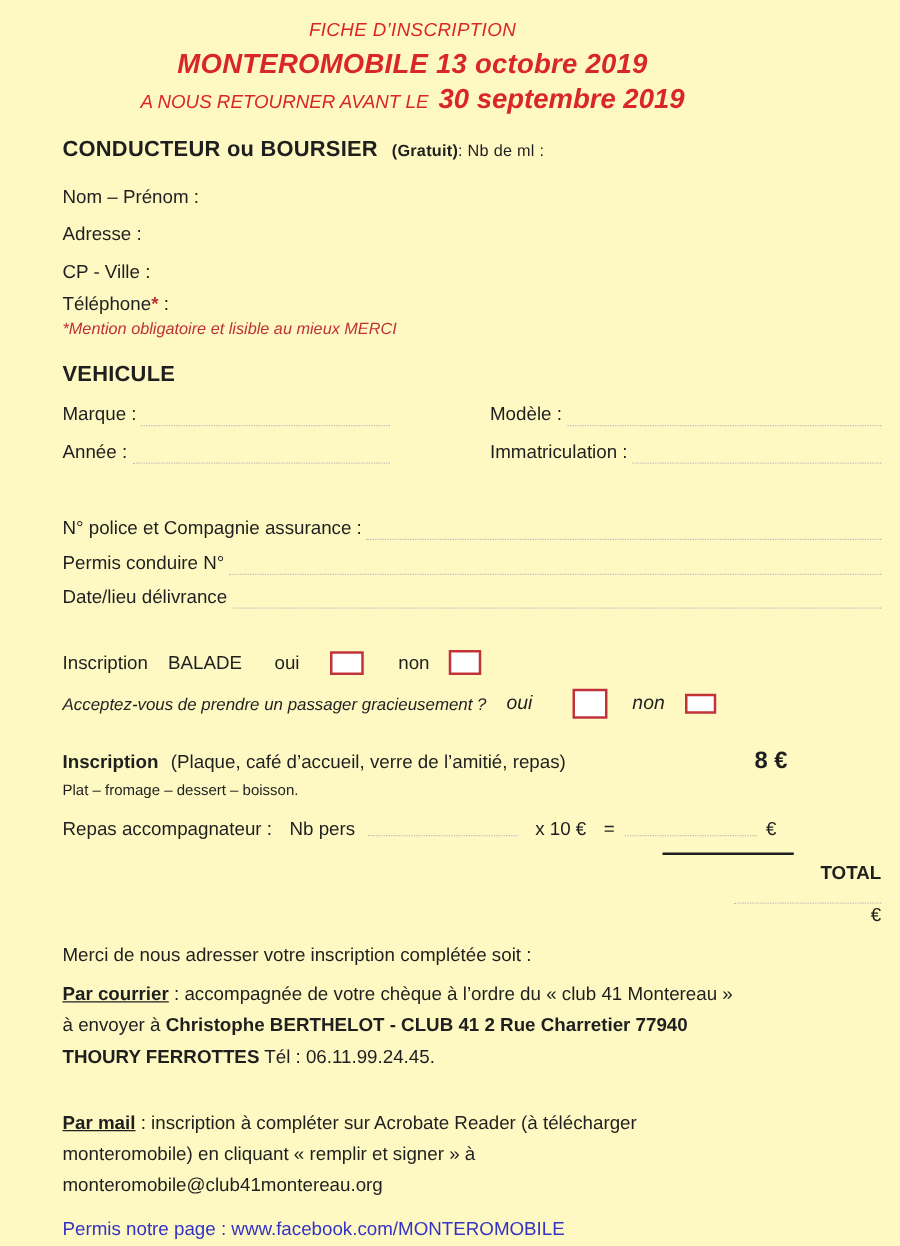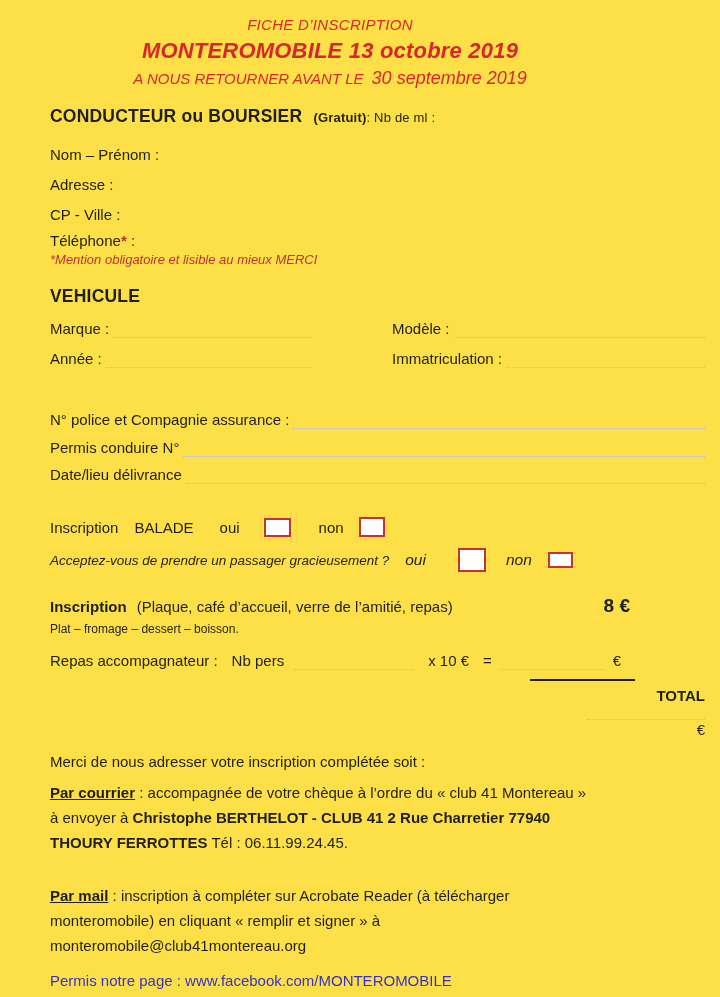--- a/index.html
+++ b/index.html
@@ -1,36 +1,36 @@
 <!DOCTYPE html>
 <html><head>
 <meta charset="utf-8">
 <style>
   * { box-sizing: border-box; }
   html, body { margin: 0; padding: 0; background: #ffffff; }
   .page {
-    width: 720px; height: 997px; margin: 0 auto; background: #fde047;
+    width: 720px; height: 997px; margin: 0 auto; background: #fef9c3;
     font-family: "Liberation Sans", "DejaVu Sans", sans-serif;
     color: #1f1f1f; padding: 16px 15px 0 50px; overflow: hidden; position: relative;
   }
 
   
   .header { width: 560px; text-align: center; }
   .t-small {
     color: #d9252c; font-style: italic; font-size: 15px; line-height: 18px;
     letter-spacing: .3px;
   }
   .t-main {
     color: #d9252c; font-style: italic; font-weight: bold; font-size: 22px;
     line-height: 26px; margin-top: 4px; letter-spacing: .2px;
   }
   .t-return {
     color: #d9252c; font-style: italic; font-size: 15px; line-height: 19px; margin-top: 5px;
   }
-  .t-return .ret-date { font-weight: normal; font-size: 18px; margin-left: 8px; }
+  .t-return .ret-date { font-weight: bold; font-size: 22px; margin-left: 8px; }
 
   
   .sec-title { font-weight: 900; font-size: 17.5px; line-height: 22px; letter-spacing: .2px; }
   .sec-conducteur { margin-top: 17px; }
   .sec-title .gratuit { font-size: 13px; font-weight: 900; margin-left: 6px; }
   .sec-title .after { font-size: 13px; font-weight: normal; }
 
   
   .field { font-size: 15px; line-height: 18px; }
   .f-nom     { margin-top: 17px; }
@@ -73,21 +73,21 @@
   .passager-row .non { font-style: italic; font-size: 15.5px; margin-left: 20px; }
   .cb-3 { width: 28px; height: 24px; margin-left: 32px; }
   .cb-4 { width: 25px; height: 16px; margin-left: 16px; }
 
   
   .fee-row { margin-top: 22px; display: flex; align-items: baseline; font-size: 15px; }
   .fee-row .fee-label { font-weight: bold; }
   .fee-row .fee-detail { margin-left: 10px; }
   .fee-row .fee-price { margin-left: auto; margin-right: 75px; font-weight: bold; font-size: 19px; }
   .menu-note { font-size: 12px; line-height: 14px; margin-top: 5px; }
-  .repas-row { margin-top: 15px; display: flex; align-items: flex-end; font-size: 15px; line-height: 19px; }
+  .repas-row { margin-top: 15px; display: flex; font-size: 15px; line-height: 19px; }
   .repas-row .nbpers { margin-left: 14px; }
   .repas-row .dl-a { width: 120px; margin-left: 10px; }
   .repas-row .mult { margin-left: 14px; }
   .repas-row .eq { margin-left: 14px; }
   .repas-row .dl-b { width: 105px; margin-left: 8px; }
   .repas-row .euro { margin-left: 8px; }
   .total-sep { margin-top: 9px; margin-left: 480px; width: 105px; border-top: 2px solid #1f1f1f; }
   .total-row { margin-top: 5px; display: flex; align-items: flex-end; font-size: 15px; line-height: 19px; flex-direction: column; }
   .total-row .total-lbl { margin-left: 385px; font-weight: bold; }
   .total-row .dl-c { width: 118px; margin-left: 10px; }

